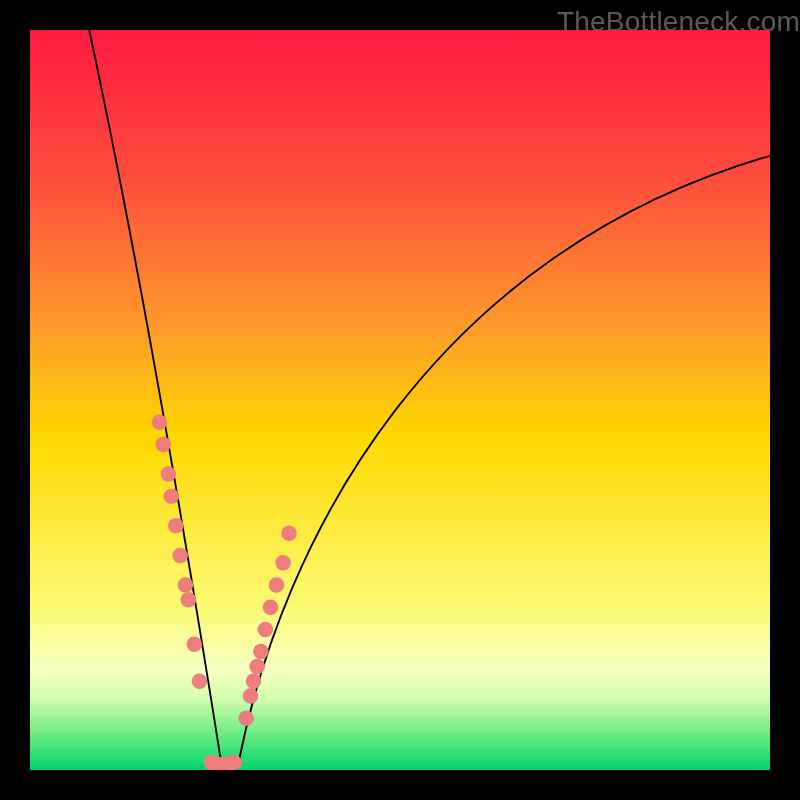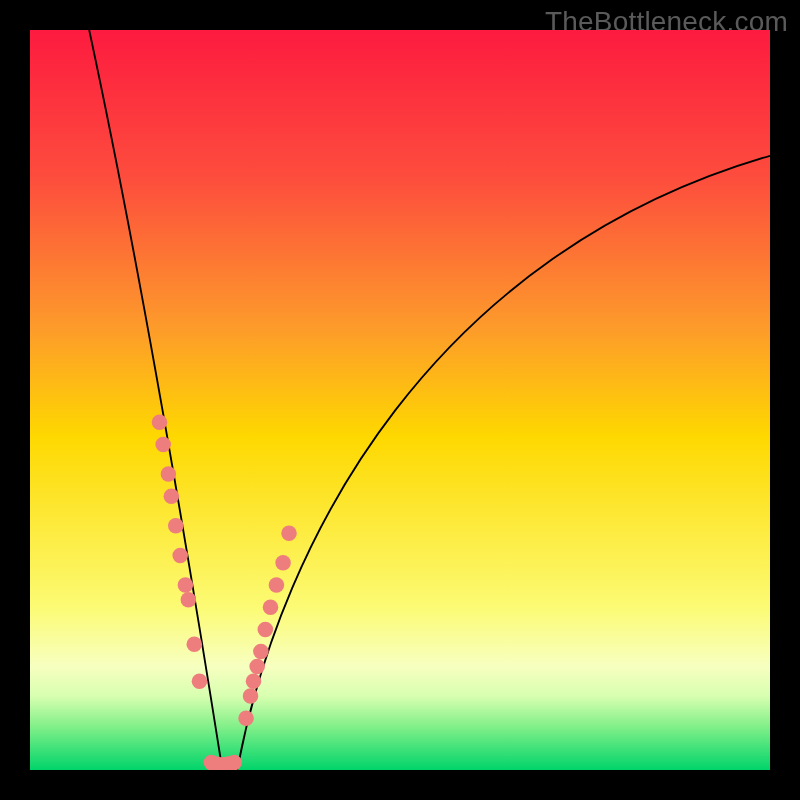--- a/index.html
+++ b/index.html
@@ -13,21 +13,21 @@
   }
   .frame {
     position: relative;
     width: 800px;
     height: 800px;
     background: #000;
   }
   .watermark {
     position: absolute;
     top: 6px;
-    right: 12px;
+    right: 0;
     font-size: 28px;
     font-weight: 500;
     color: #5a5a5a;
     letter-spacing: 0.2px;
   }
   .plot {
     position: absolute;
     left: 30px;
     top: 30px;
     width: 740px;

